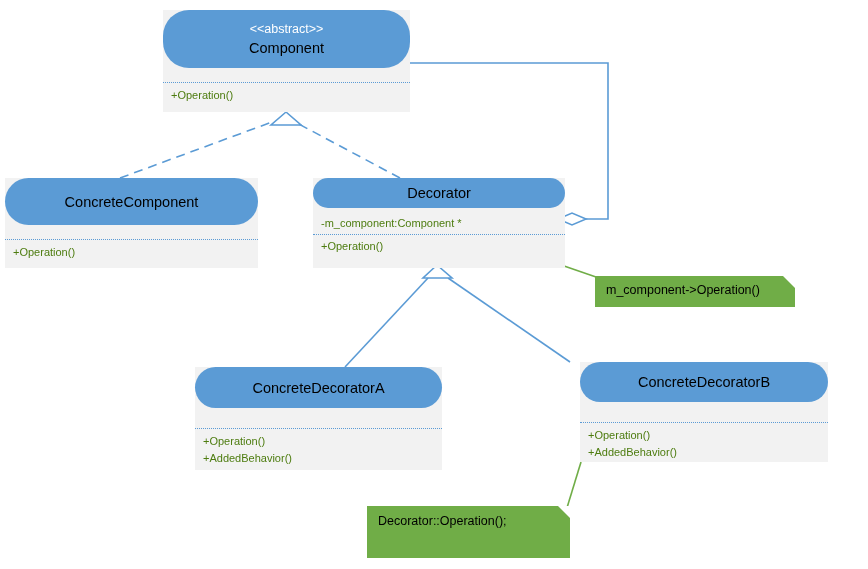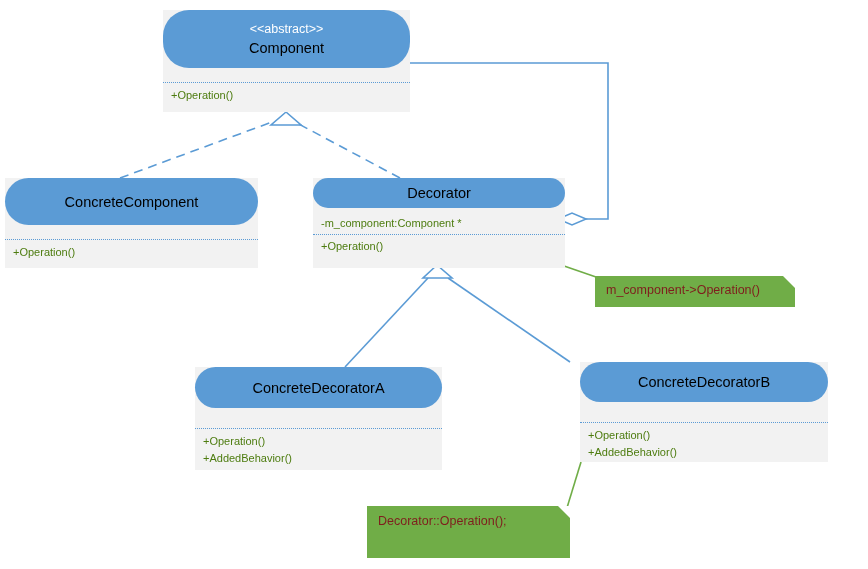--- a/index.html
+++ b/index.html
@@ -71,21 +71,21 @@
     white-space: nowrap;
     color: #4d7c0f;
     font-size: 11px;
   }
 
   
   .uml-note {
     position: absolute;
     box-sizing: border-box;
     background: #70AD47;
-    color: #7f1d1d;
+    color: #000000;
     font-size: 12.5px;
     padding: 6px 9px 6px 11px;
     z-index: 4;
   }
   .uml-note .note-line {
     line-height: 19px;
     white-space: nowrap;
   }
   .note-fold {
     position: absolute;

